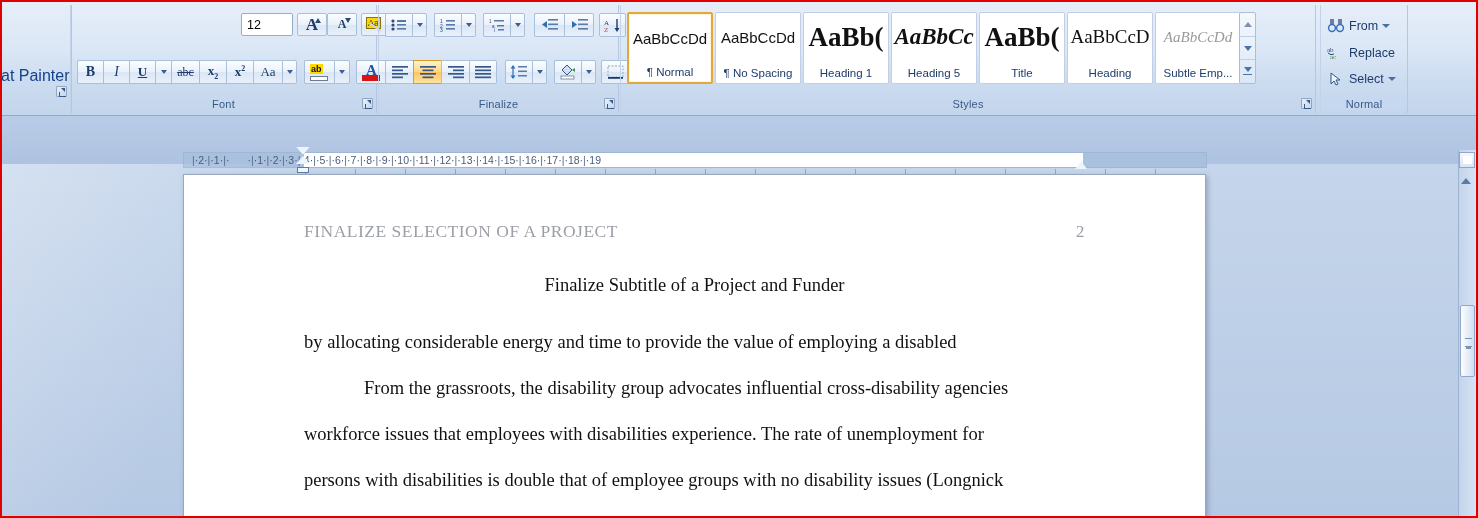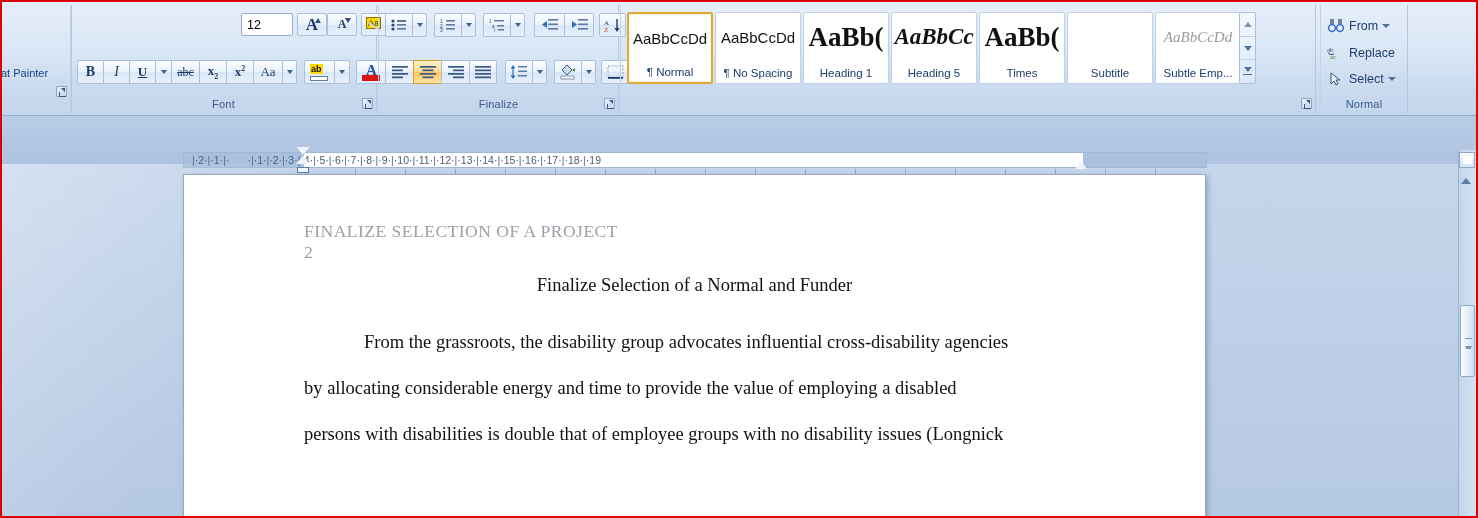--- a/index.html
+++ b/index.html
@@ -75,21 +75,21 @@
   }
   .btn.active {
     border: 1px solid #d79b2e;
     background: linear-gradient(180deg,#fff3c9 0%,#ffd688 50%,#ffc55f 51%,#ffe2a0 100%);
   }
 
   
   .clip-grp { left: -60px; width: 130px; }
   .fmt-painter {
     position: absolute; left: 58px; top: 62px;
-    font-size: 11px; color: #15428b; white-space: nowrap;
+    font-size: 16px; color: #15428b; white-space: nowrap;
   }
 
   
   .font-grp { left: 68px; width: 307px; }
   .combo {
     position: absolute;
     background: #fff;
     border: 1px solid #97aecb;
     border-radius: 2px;
     display: flex; align-items: center;
@@ -238,21 +238,20 @@
     box-shadow: 2px 2px 5px rgba(60,80,110,.35);
     overflow: hidden;
   }
   .doc-header {
     position: absolute; left: 120px; right: 120px; top: 46px;
     display: flex; justify-content: space-between; align-items: baseline;
     font-family: "Liberation Serif", serif;
     font-size: 17.5px;
     color: #9d9fa8;
     letter-spacing: .5px;
-    flex-direction: column;
   }
   .doc-body {
     position: absolute; left: 120px; right: 120px; top: 100px;
     font-family: "Liberation Serif", serif;
     font-size: 18.5px;
     color: #111;
   }
   .doc-title { text-align: center; margin-bottom: 23px; }
   .doc-p {
     text-indent: 60px;
@@ -542,44 +541,46 @@
           <div class="stile" style="left: 182px;">
             <div class="prev" style="font-family:'Liberation Serif',serif;font-size:27px;font-weight:bold;">AaBb(</div>
             <div class="nm">Heading 1</div>
           </div>
           <div class="stile" style="left: 270px;">
             <div class="prev" style="font-family:'Liberation Serif',serif;font-size:23px;font-weight:bold;font-style:italic;">AaBbCc</div>
             <div class="nm">Heading 5</div>
           </div>
           <div class="stile" style="left: 358px;">
             <div class="prev" style="font-family:'Liberation Serif',serif;font-size:27px;font-weight:bold;">AaBb(</div>
-            <div class="nm">Times</div>
+            <div class="nm">Title</div>
           </div>
           <div class="stile" style="left: 446px;">
-            <div class="nm">Subtitle</div>
+            <div class="prev" style="font-family:'Liberation Serif',serif;font-size:19px;">AaBbCcD</div>
+            <div class="nm">Heading</div>
           </div>
           <div class="stile" style="left: 534px;">
             <div class="prev" style="font-family:'Liberation Serif',serif;font-size:15px;font-style:italic;color:#9a9a9a;">AaBbCcDd</div>
             <div class="nm">Subtle Emp...</div>
           </div>
         </div>
 
       <div class="sgal-scroll" style="left:618px;">
         <div class="sgal-btn" style="top:0;">
           <span class="tri-u"></span>
         </div>
         <div class="sgal-btn" style="top:23px;">
           <span class="tri-d"></span>
         </div>
         <div class="sgal-btn" style="top:46px;flex-direction:column;">
           <span class="tri-d"></span>
           <span style="width:9px;height:1.5px;background:#4a73a8;margin-top:2px;"></span>
         </div>
       </div>
 
+      <span class="grp-label">Styles</span>
       <span class="dlg-launch"></span>
     </div>
 
     <div class="grp edit-grp">
       <div class="edit-item" style="top:10px;">
         <span class="ico">
           <svg width="19" height="15" viewBox="0 0 19 15">
               <circle cx="5" cy="10" r="3.4" fill="none" stroke="#3b6fbe" stroke-width="1.5"></circle>
               <circle cx="13" cy="10" r="3.4" fill="none" stroke="#3b6fbe" stroke-width="1.5"></circle>
               <rect x="3" y="1" width="4" height="5" fill="#6b7f99"></rect>
@@ -657,24 +658,25 @@
   <div class="doc-area">
     <div class="bg-sheen"></div>
 
     <div class="page">
       <div class="doc-header">
         <span>FINALIZE SELECTION OF A PROJECT</span>
         <span>2</span>
       </div>
 
       <div class="doc-body">
-        <div class="doc-title">Finalize Selection of a Normal and Funder</div>
+        <div class="doc-title">Finalize Subtitle of a Project and Funder</div>
         <div id="doc-paragraph">
+            <p class="doc-p cont">by allocating considerable energy and time to provide the value of employing a disabled</p>
             <p class="doc-p">From the grassroots, the disability group advocates influential cross-disability agencies</p>
-            <p class="doc-p cont">by allocating considerable energy and time to provide the value of employing a disabled</p>
+            <p class="doc-p cont">workforce issues that employees with disabilities experience. The rate of unemployment for</p>
             <p class="doc-p cont">persons with disabilities is double that of employee groups with no disability issues (Longnick</p>
           </div>
       </div>
     </div>
   </div>
 
   <div class="vscroll">
     <div class="ruler-toggle"></div>
     <div class="sb-up"></div>
     <div class="thumb"></div>

